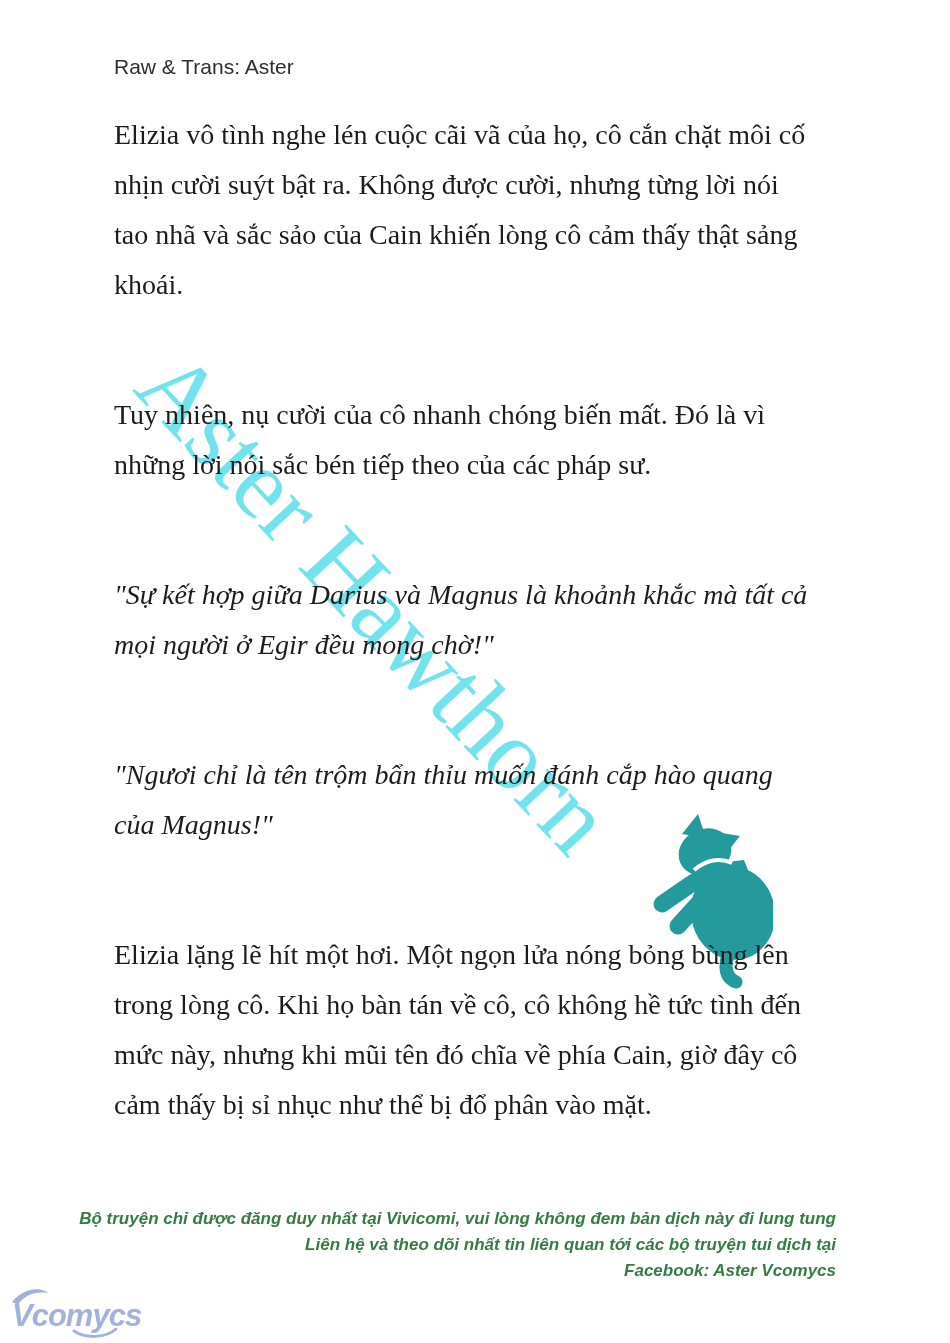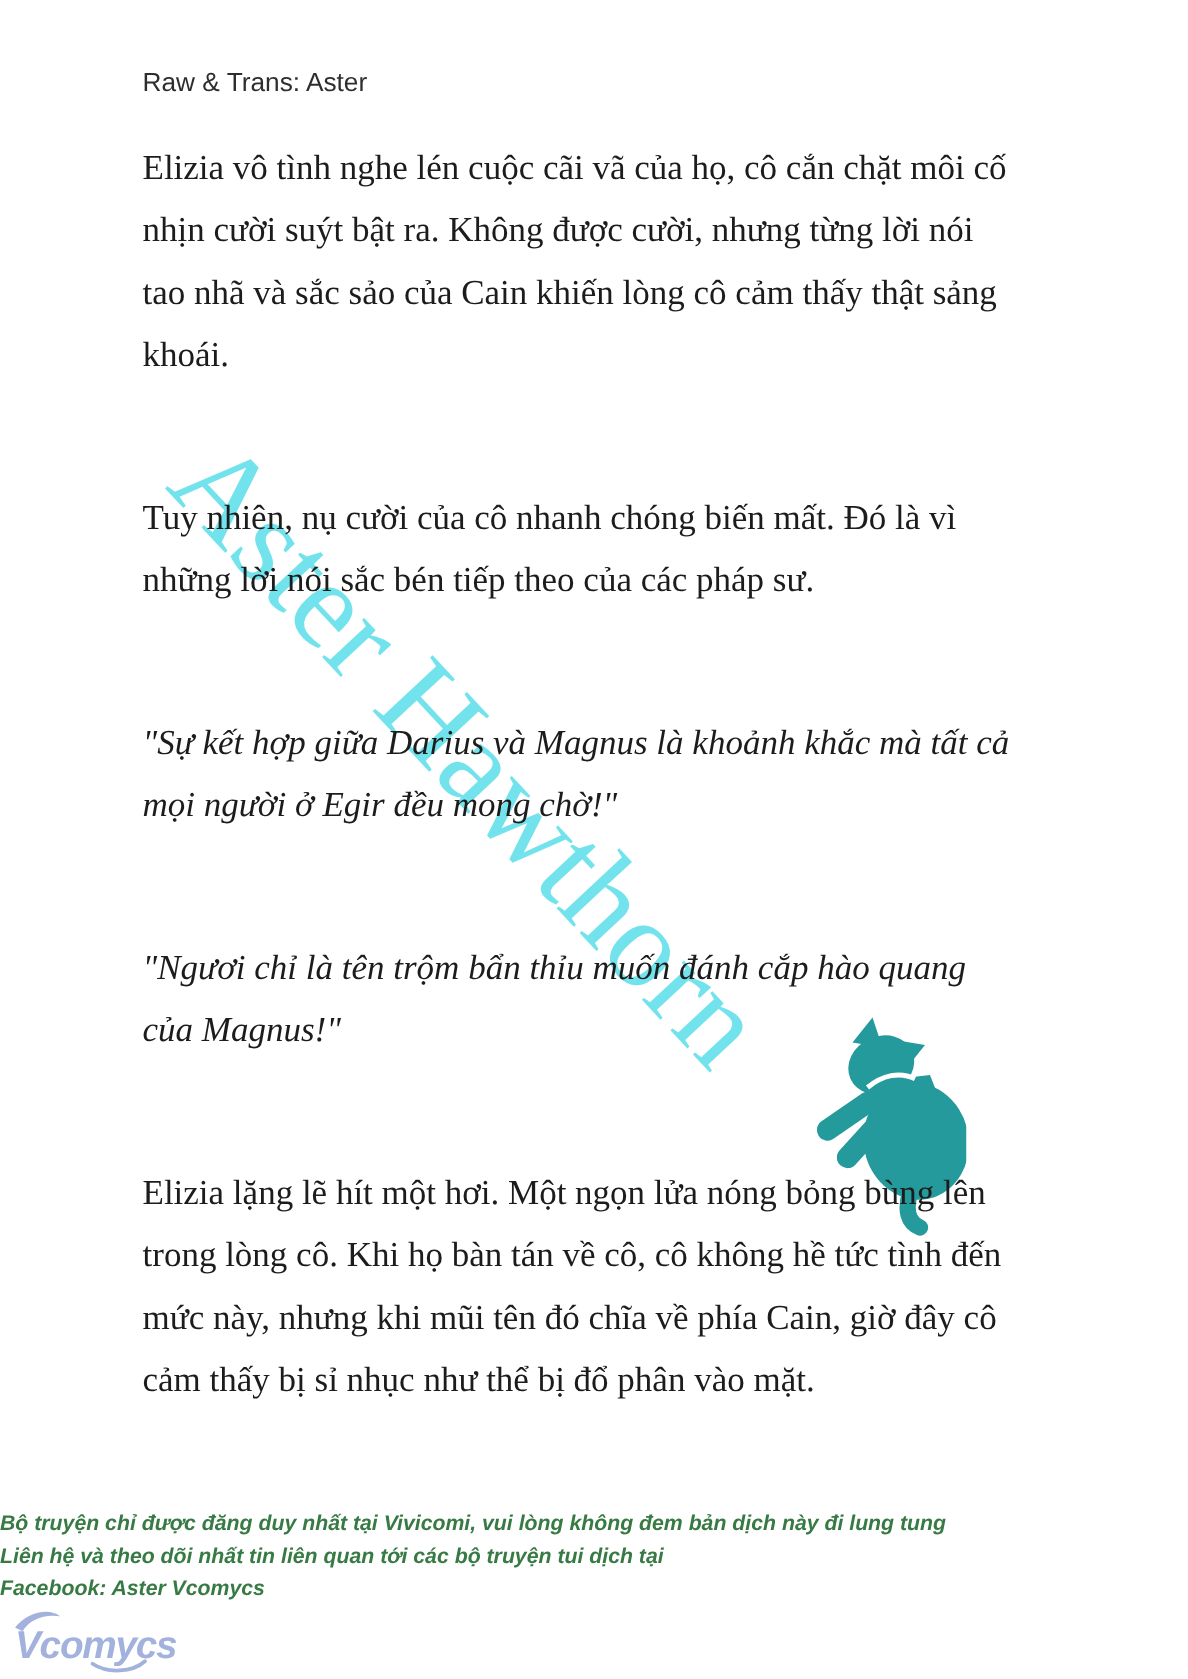--- a/index.html
+++ b/index.html
@@ -48,21 +48,21 @@
     color: #1c1c1c;
   }
   .para {
     margin: 0 0 80px 0;
     white-space: pre;
   }
   .para.quote { font-style: italic; }
   .footer {
     position: absolute; left: 0; top: 1206px;
     width: 836px;
-    text-align: left;
+    text-align: right;
     font-family: "Liberation Sans", sans-serif;
     font-weight: bold;
     font-style: italic;
     font-size: 17px;
     line-height: 26px;
     color: #377a44;
     z-index: 2;
   }
   .footer-line { white-space: pre; }
   .logo {

